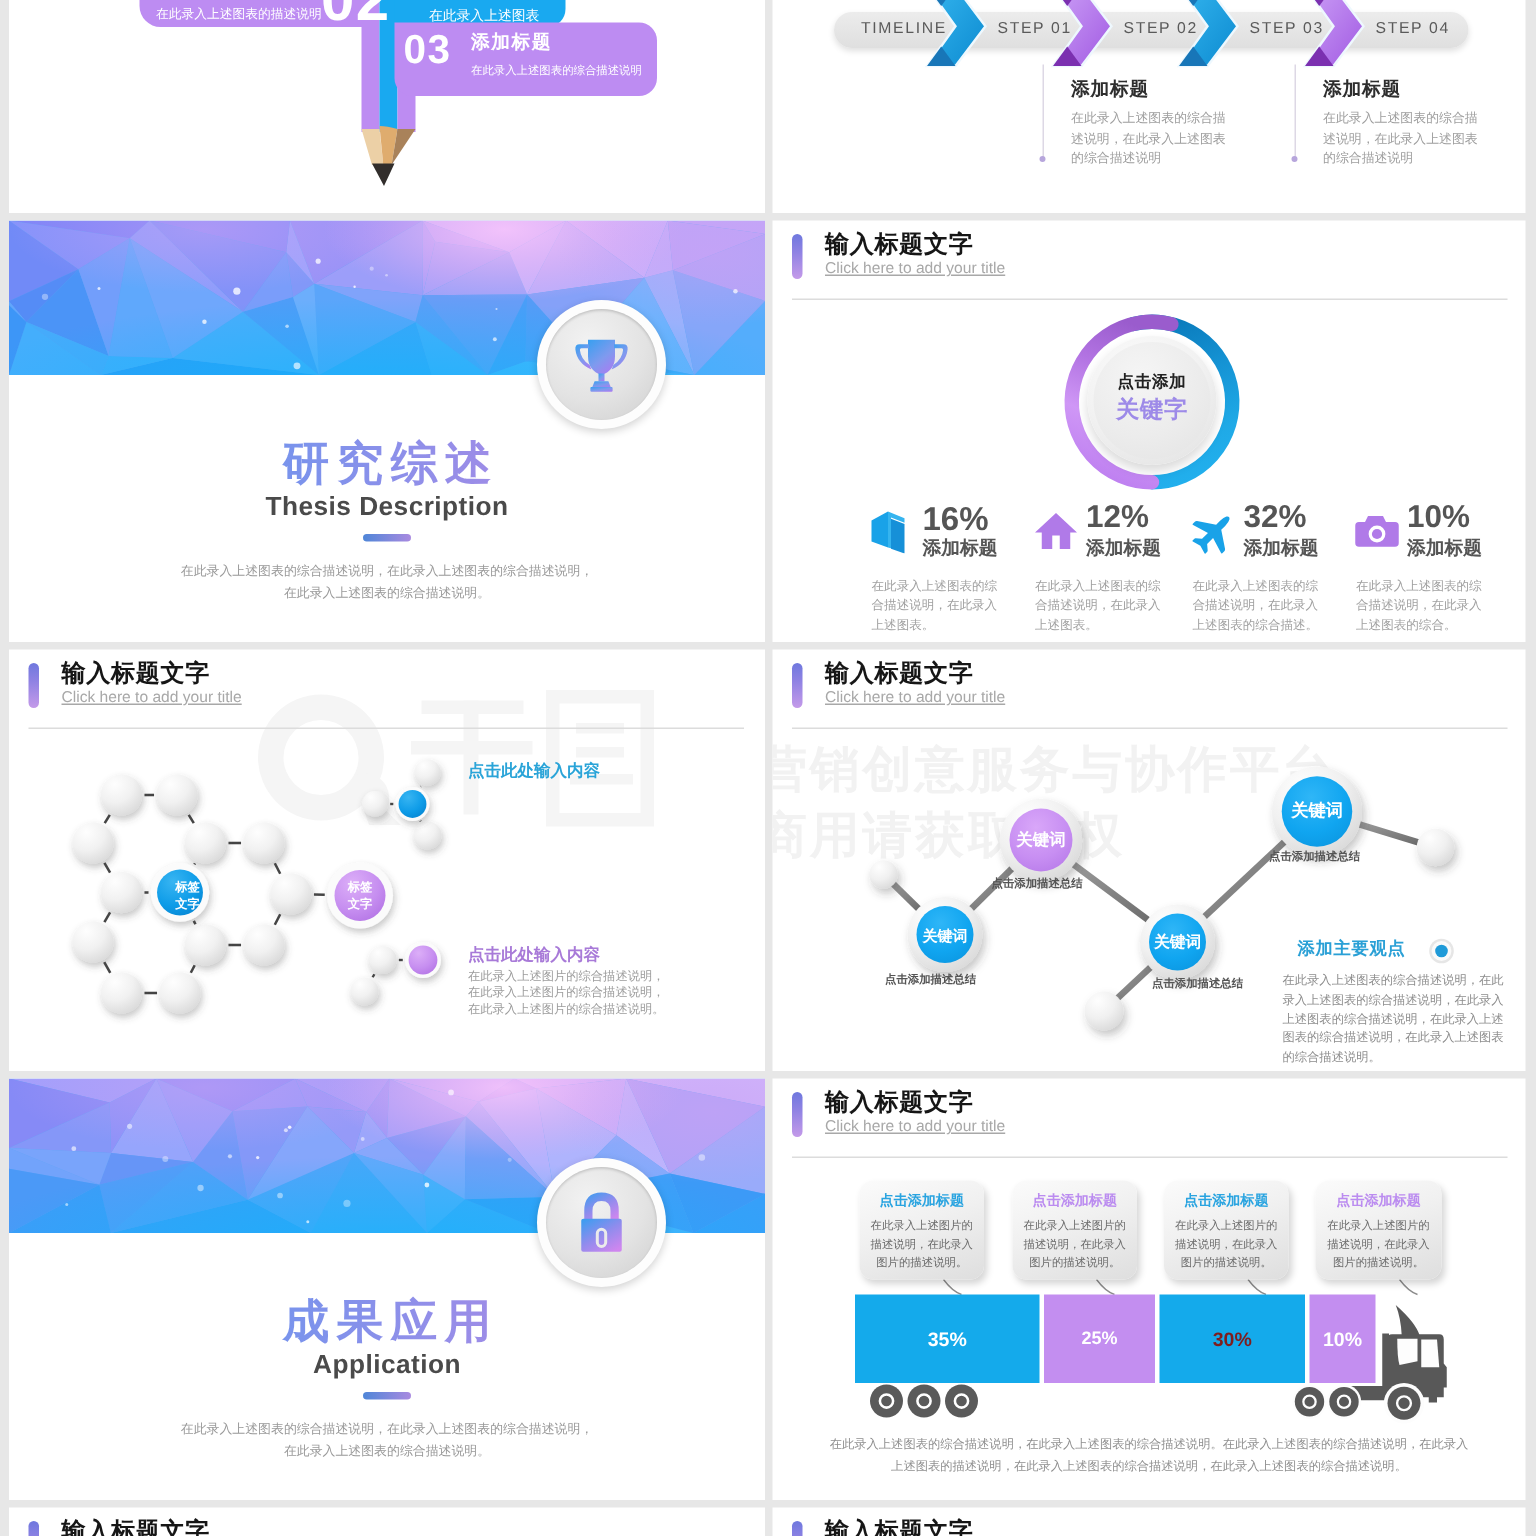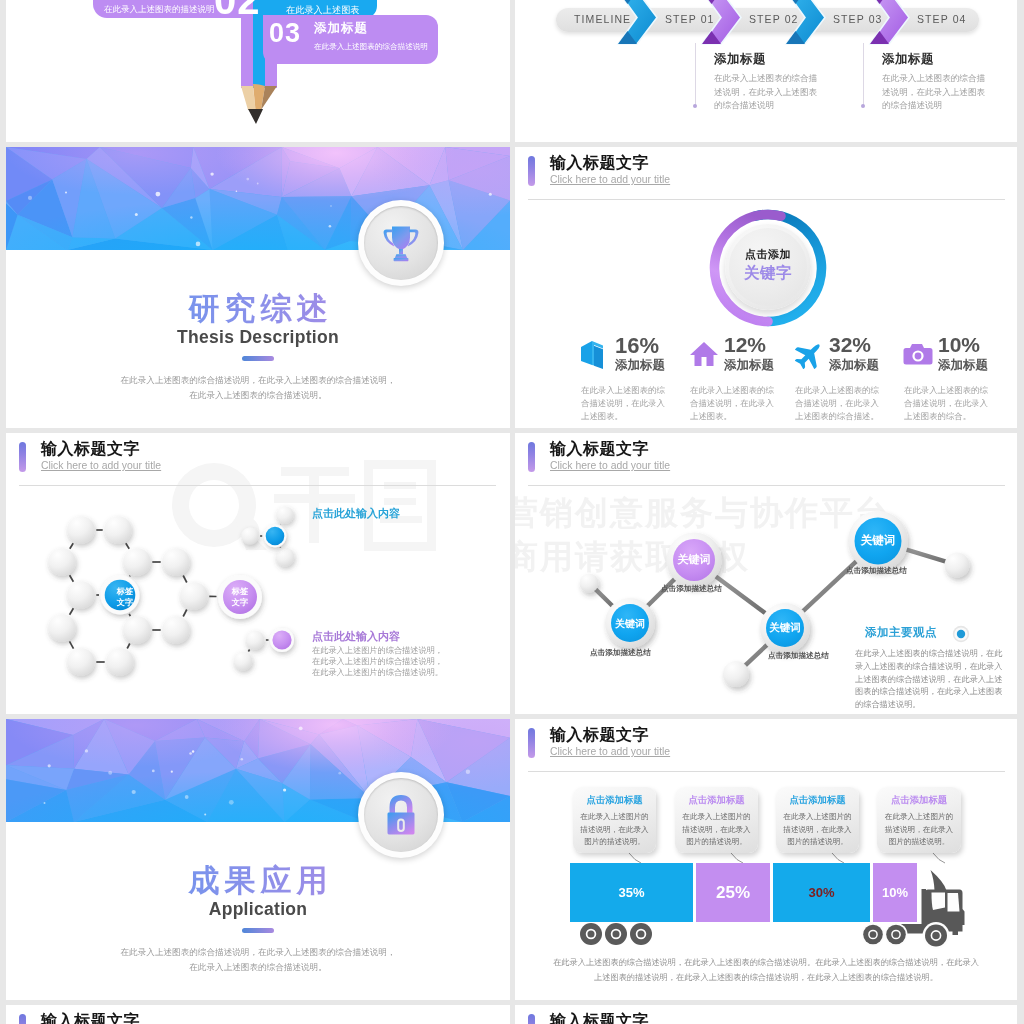--- a/index.html
+++ b/index.html
@@ -604,21 +604,21 @@
   <div style="position:absolute;left:261px;top:75px;width:83px;text-align:center;font-size:9.4px;font-weight:bold;color:#2aa4e0">点击添加标题</div>
   <div style="position:absolute;left:266px;top:92px;width:73px;text-align:center;font-size:7.6px;color:#6a6a6a;line-height:12.5px">在此录入上述图片的描述说明，在此录入图片的描述说明。</div>
 
   <div class="tcard" style="position:absolute;left:362px;top:68px;width:84px;height:66px;border-radius:9px;background:linear-gradient(160deg,#fbfbfb 0%,#f0f0f0 45%,#dedede 100%);box-shadow:2px 3px 5px rgba(0,0,0,.17)"></div>
   <div style="position:absolute;left:362px;top:75px;width:84px;text-align:center;font-size:9.4px;font-weight:bold;color:#bb8cf0">点击添加标题</div>
   <div style="position:absolute;left:367px;top:92px;width:74px;text-align:center;font-size:7.6px;color:#6a6a6a;line-height:12.5px">在此录入上述图片的描述说明，在此录入图片的描述说明。</div>
 
   <div style="position:absolute;left:55px;top:144px;width:123px;height:59px;background:#14aaeb"></div>
   <div style="position:absolute;left:55px;top:144px;width:123px;height:59px;line-height:59px;text-align:center;font-size:13px;font-weight:bold;color:#fff">35%</div>
   <div style="position:absolute;left:181px;top:144px;width:74px;height:59px;background:#c38ef0"></div>
-  <div style="position:absolute;left:181px;top:144px;width:74px;height:59px;line-height:59px;text-align:center;font-size:17px;font-weight:bold;color:#fff">25%</div>
+  <div style="position:absolute;left:181px;top:144px;width:74px;height:59px;line-height:59px;text-align:center;font-size:12px;font-weight:bold;color:#fff">25%</div>
   <div style="position:absolute;left:258px;top:144px;width:97px;height:59px;background:#14aaeb"></div>
   <div style="position:absolute;left:258px;top:144px;width:97px;height:59px;line-height:59px;text-align:center;font-size:13px;font-weight:bold;color:#7f1d1d">30%</div>
   <div style="position:absolute;left:358px;top:144px;width:44px;height:59px;background:#c38ef0"></div>
   <div style="position:absolute;left:358px;top:144px;width:44px;height:59px;line-height:59px;text-align:center;font-size:13px;font-weight:bold;color:#fff">10%</div>
 
   <svg width="502" height="281" viewBox="0 0 502 281" style="position:absolute;left:0;top:0;pointer-events:none">
     <g fill="#5a5a5a">
       <circle cx="76" cy="215" r="11"></circle>
           <circle cx="76" cy="215" r="4.4" fill="none" stroke="#fff" stroke-width="1.7"></circle>
       <circle cx="101" cy="215" r="11"></circle>

